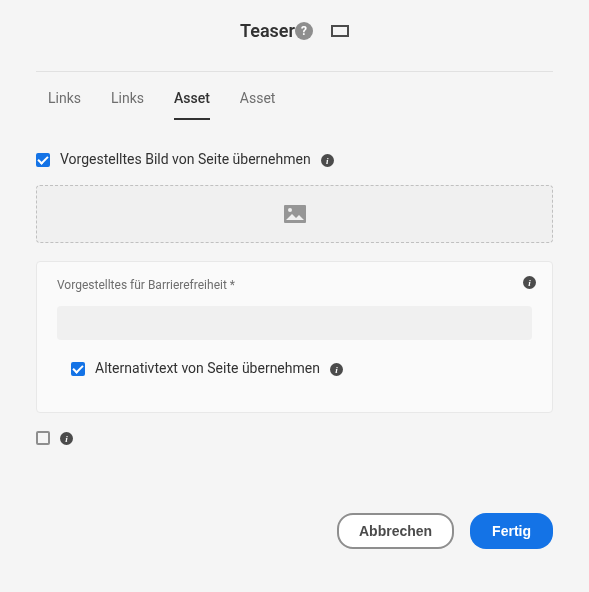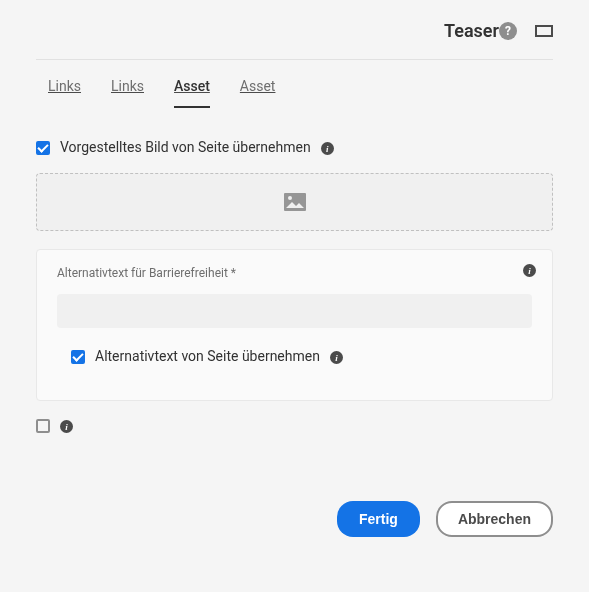--- a/index.html
+++ b/index.html
@@ -9,40 +9,39 @@
     font-size: 14px;
     color: #4b4b4b;
     width: 589px;
     height: 592px;
     overflow: hidden;
   }
   .dialog { padding: 20px 36px 20px 36px; }
   .header {
     display: flex;
     align-items: center;
-    justify-content: flex-end;
-    padding-bottom: 18px;
+    justify-content: center;
+    padding-bottom: 30px;
     border-bottom: 1px solid #e1e1e1;
   }
   .title { font-size: 18px; font-weight: 600; color: #323232; }
   .header-icons { display: flex; gap: 18px; align-items: center; }
   .help-icon {
     width: 18px; height: 18px; border-radius: 50%;
     background: #8e8e8e; color: #fff;
     display: flex; align-items: center; justify-content: center;
     font-size: 12px; font-weight: 700;
     cursor: pointer;
   }
   .fullscreen-icon { width: 18px; height: 18px; cursor: pointer; }
   .tabs {
     display: flex;
     gap: 30px;
     padding: 18px 12px 0 12px;
     border-bottom: 1px solid transparent;
-    text-decoration: underline;
   }
   .tab {
     padding-bottom: 12px;
     color: #6e6e6e;
     cursor: pointer;
     border-bottom: 2px solid transparent;
   }
   .tab.active {
     color: #323232;
     font-weight: 500;
@@ -183,34 +182,34 @@
     <div class="dropzone">
       <svg class="image-icon" width="22" height="18" viewBox="0 0 22 18">
         <rect x="0" y="0" width="22" height="18" rx="1" fill="#707070"></rect>
         <circle cx="6" cy="5" r="2" fill="#f0f0f0"></circle>
         <path d="M2 15 L8 9 L12 13 L15 10 L20 15 Z" fill="#f0f0f0"></path>
       </svg>
     </div>
 
     <div class="panel">
       <div class="info-icon top-right">i</div>
-      <div class="field-label">Alternativtext für Barrierefreiheit *</div>
+      <div class="field-label">Vorgestelltes für Barrierefreiheit *</div>
       <input type="text" class="text-input" value="" style="">
       <div class="checkbox-row">
         <span class="indent"></span>
         <div class="checkbox checked"></div>
         <span>Alternativtext von Seite übernehmen</span>
         <div class="info-icon">i</div>
       </div>
     </div>
 
     <div class="checkbox-row">
       <div class="checkbox"></div>
       <div class="info-icon">i</div>
     </div>
 
   </div>
 
   <div class="footer">
+    <button class="btn btn-secondary">Abbrechen</button>
     <button class="btn btn-primary">Fertig</button>
-    <button class="btn btn-secondary">Abbrechen</button>
   </div>
 </div>
 
 </body></html>

